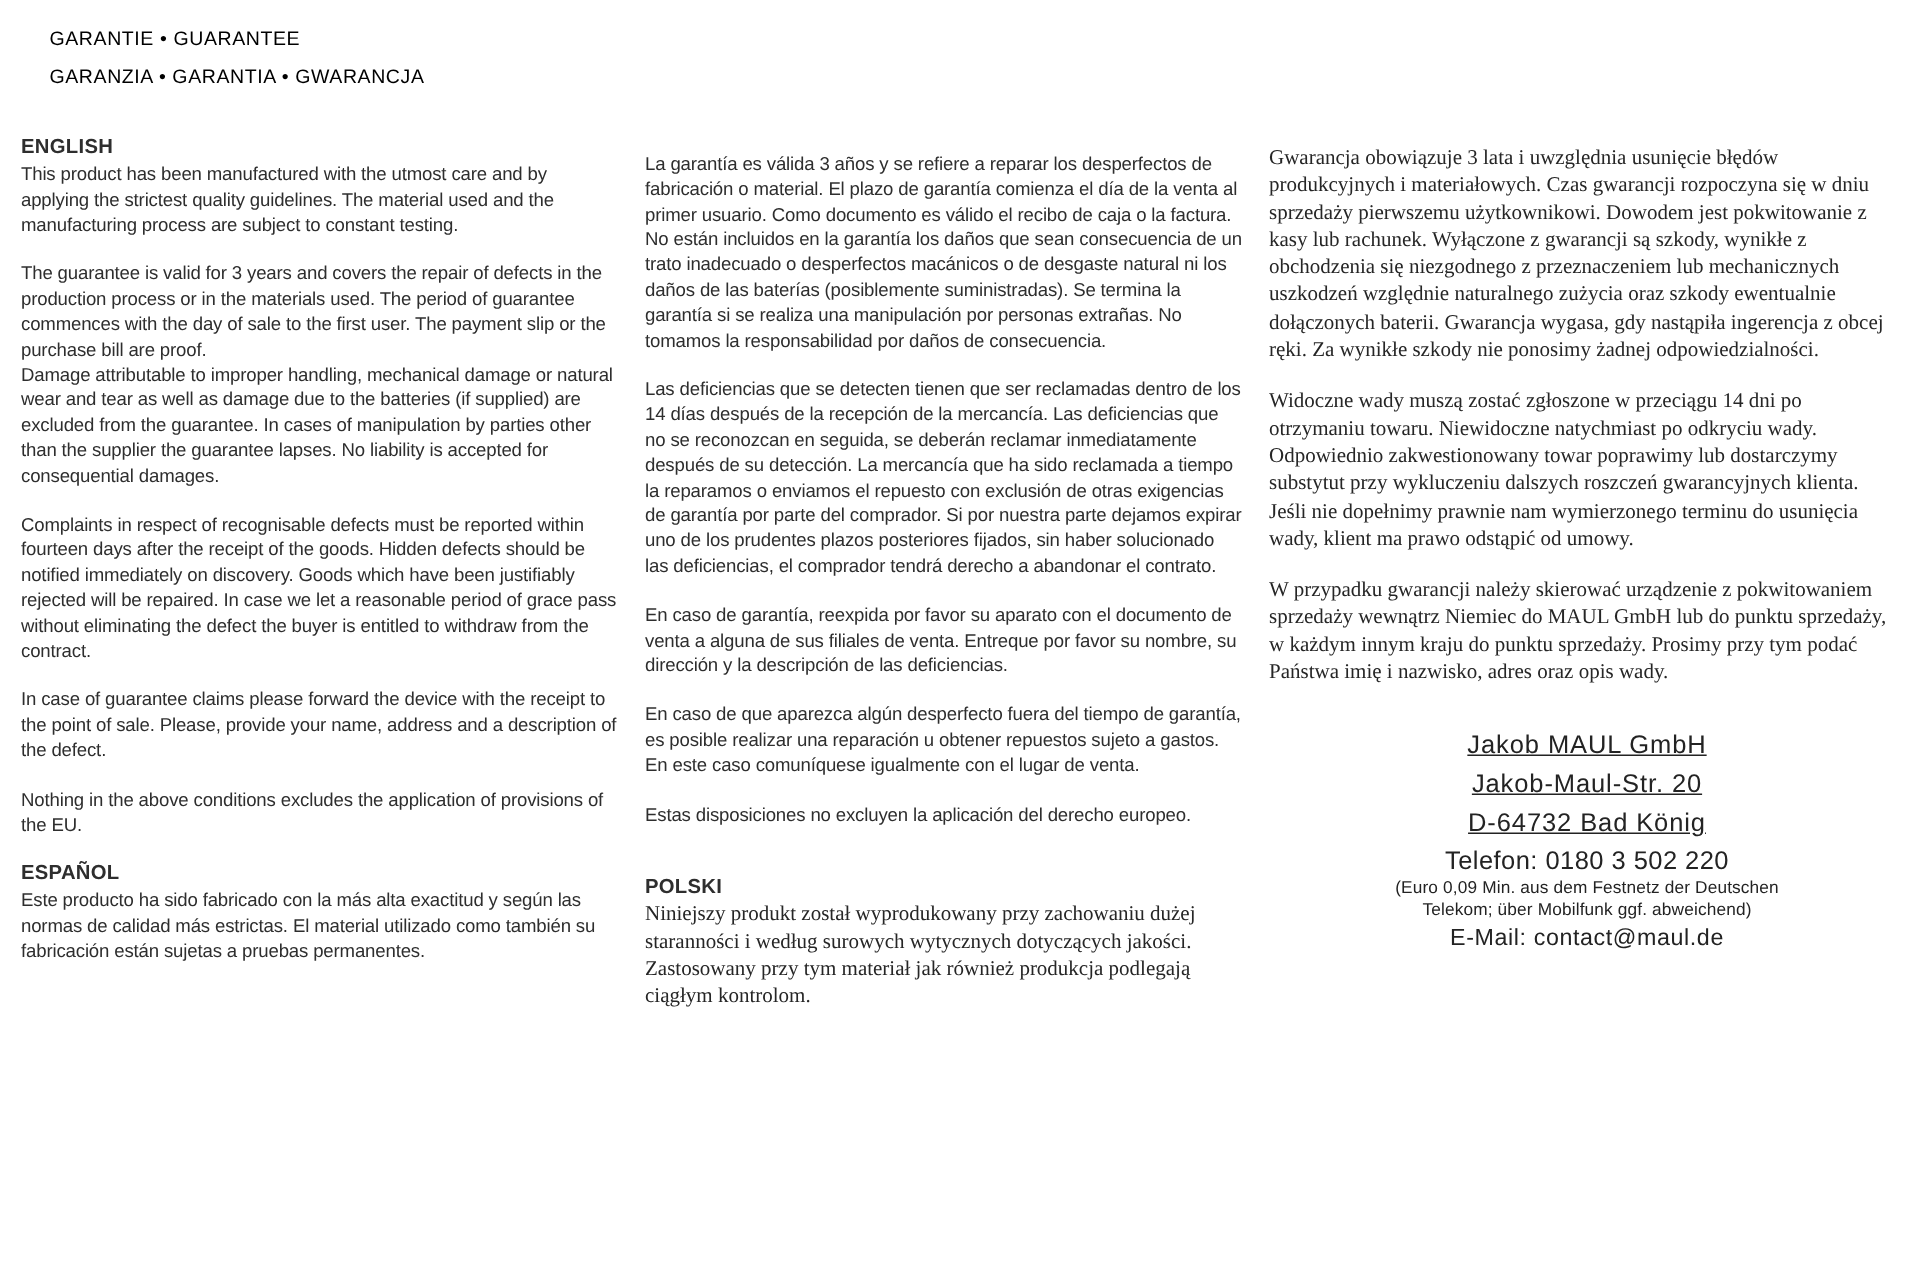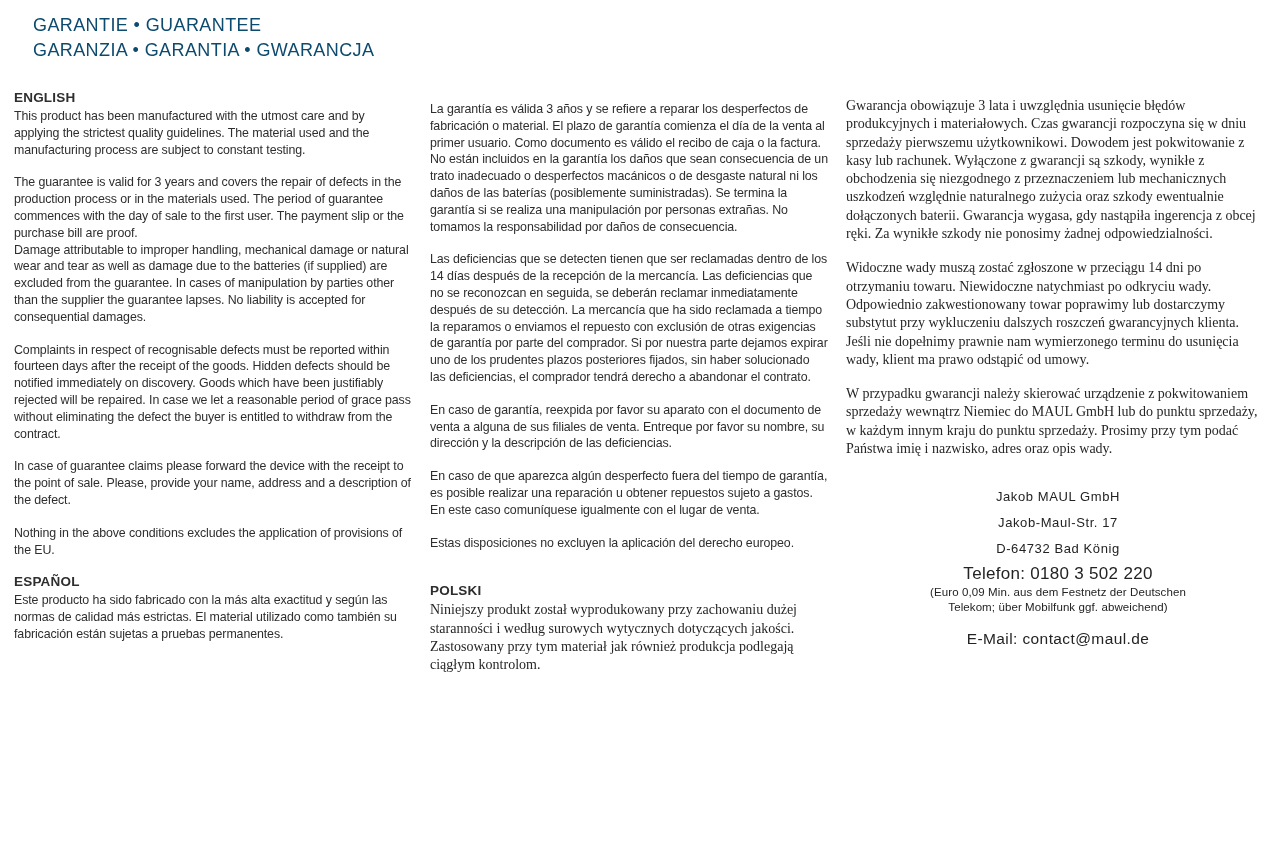--- a/index.html
+++ b/index.html
@@ -13,24 +13,24 @@
     position: relative;
     overflow: hidden;
     font-family: "Liberation Sans", sans-serif;
     color: #2b2b2b;
     -webkit-font-smoothing: antialiased;
   }
   .doc-header {
     position: absolute;
     left: 33px;
     top: 13px;
-    font-size: 18px;
+    font-size: 13px;
     line-height: 25px;
     letter-spacing: 0.4px;
-    color: #0c4a6e;
+    color: #000000;
     font-weight: 500;
   }
   .col {
     position: absolute;
     top: 90px;
     font-size: 12.4px;
     line-height: 16.8px;
     letter-spacing: -0.1px;
     color: #2e2e2e;
   }
@@ -57,39 +57,39 @@
     letter-spacing: 0px;
     color: #262626;
   }
   .contact {
     margin-top: 26px;
     text-align: center;
     padding-left: 10px;
     color: #232323;
   }
   .contact .big {
-    font-size: 13px;
+    font-size: 17px;
     line-height: 26px;
     letter-spacing: 0.6px;
+    text-decoration: underline;
   }
   .contact .mid {
     font-size: 17px;
     line-height: 23px;
     letter-spacing: 0.3px;
   }
   .contact .small {
     font-size: 11.5px;
     line-height: 14.5px;
     letter-spacing: 0.1px;
   }
   .contact .email {
     font-size: 15.5px;
     line-height: 24px;
     letter-spacing: 0.4px;
-    margin-top: 13px;
   }
 </style>
 </head>
 <body>
 
 <div class="doc-header">
   <div>GARANTIE • GUARANTEE</div>
   <div>GARANZIA • GARANTIA • GWARANCJA</div>
 </div>
 
@@ -115,20 +115,20 @@
   <p class="para serif">Niniejszy produkt został wyprodukowany przy zachowaniu dużej staranności i według surowych wytycznych dotyczących jakości. Zastosowany przy tym materiał jak również produkcja podlegają ciągłym kontrolom.</p>
 </section>
 
 <section class="col col3 serif">
   <p class="para">Gwarancja obowiązuje 3 lata i uwzględnia usunięcie błędów produkcyjnych i materiałowych. Czas gwarancji rozpoczyna się w dniu sprzedaży pierwszemu użytkownikowi. Dowodem jest pokwitowanie z kasy lub rachunek. Wyłączone z gwarancji są szkody, wynikłe z obchodzenia się niezgodnego z przeznaczeniem lub mechanicznych uszkodzeń względnie naturalnego zużycia oraz szkody ewentualnie dołączonych baterii. Gwarancja wygasa, gdy nastąpiła ingerencja z obcej ręki. Za wynikłe szkody nie ponosimy żadnej odpowiedzialności.</p>
   <p class="para">Widoczne wady muszą zostać zgłoszone w przeciągu 14 dni po otrzymaniu towaru. Niewidoczne natychmiast po odkryciu wady. Odpowiednio zakwestionowany towar poprawimy lub dostarczymy substytut przy wykluczeniu dalszych roszczeń gwarancyjnych klienta. Jeśli nie dopełnimy prawnie nam wymierzonego terminu do usunięcia wady, klient ma prawo odstąpić od umowy.</p>
   <p class="para">W przypadku gwarancji należy skierować urządzenie z pokwitowaniem sprzedaży wewnątrz Niemiec do MAUL GmbH lub do punktu sprzedaży, w każdym innym kraju do punktu sprzedaży. Prosimy przy tym podać Państwa imię i nazwisko, adres oraz opis wady.</p>
 
   <div class="contact" style="font-family:'Liberation Sans', sans-serif;">
     <div class="big">Jakob MAUL GmbH</div>
-    <div class="big">Jakob-Maul-Str. 17</div>
+    <div class="big">Jakob-Maul-Str. 20</div>
     <div class="big">D-64732 Bad König</div>
     <div class="mid">Telefon: 0180 3 502 220</div>
     <div class="small">(Euro 0,09 Min. aus dem Festnetz der Deutschen</div>
     <div class="small">Telekom; über Mobilfunk ggf. abweichend)</div>
     <div class="email">E-Mail: contact@maul.de</div>
   </div>
 </section>
 
 </body></html>

